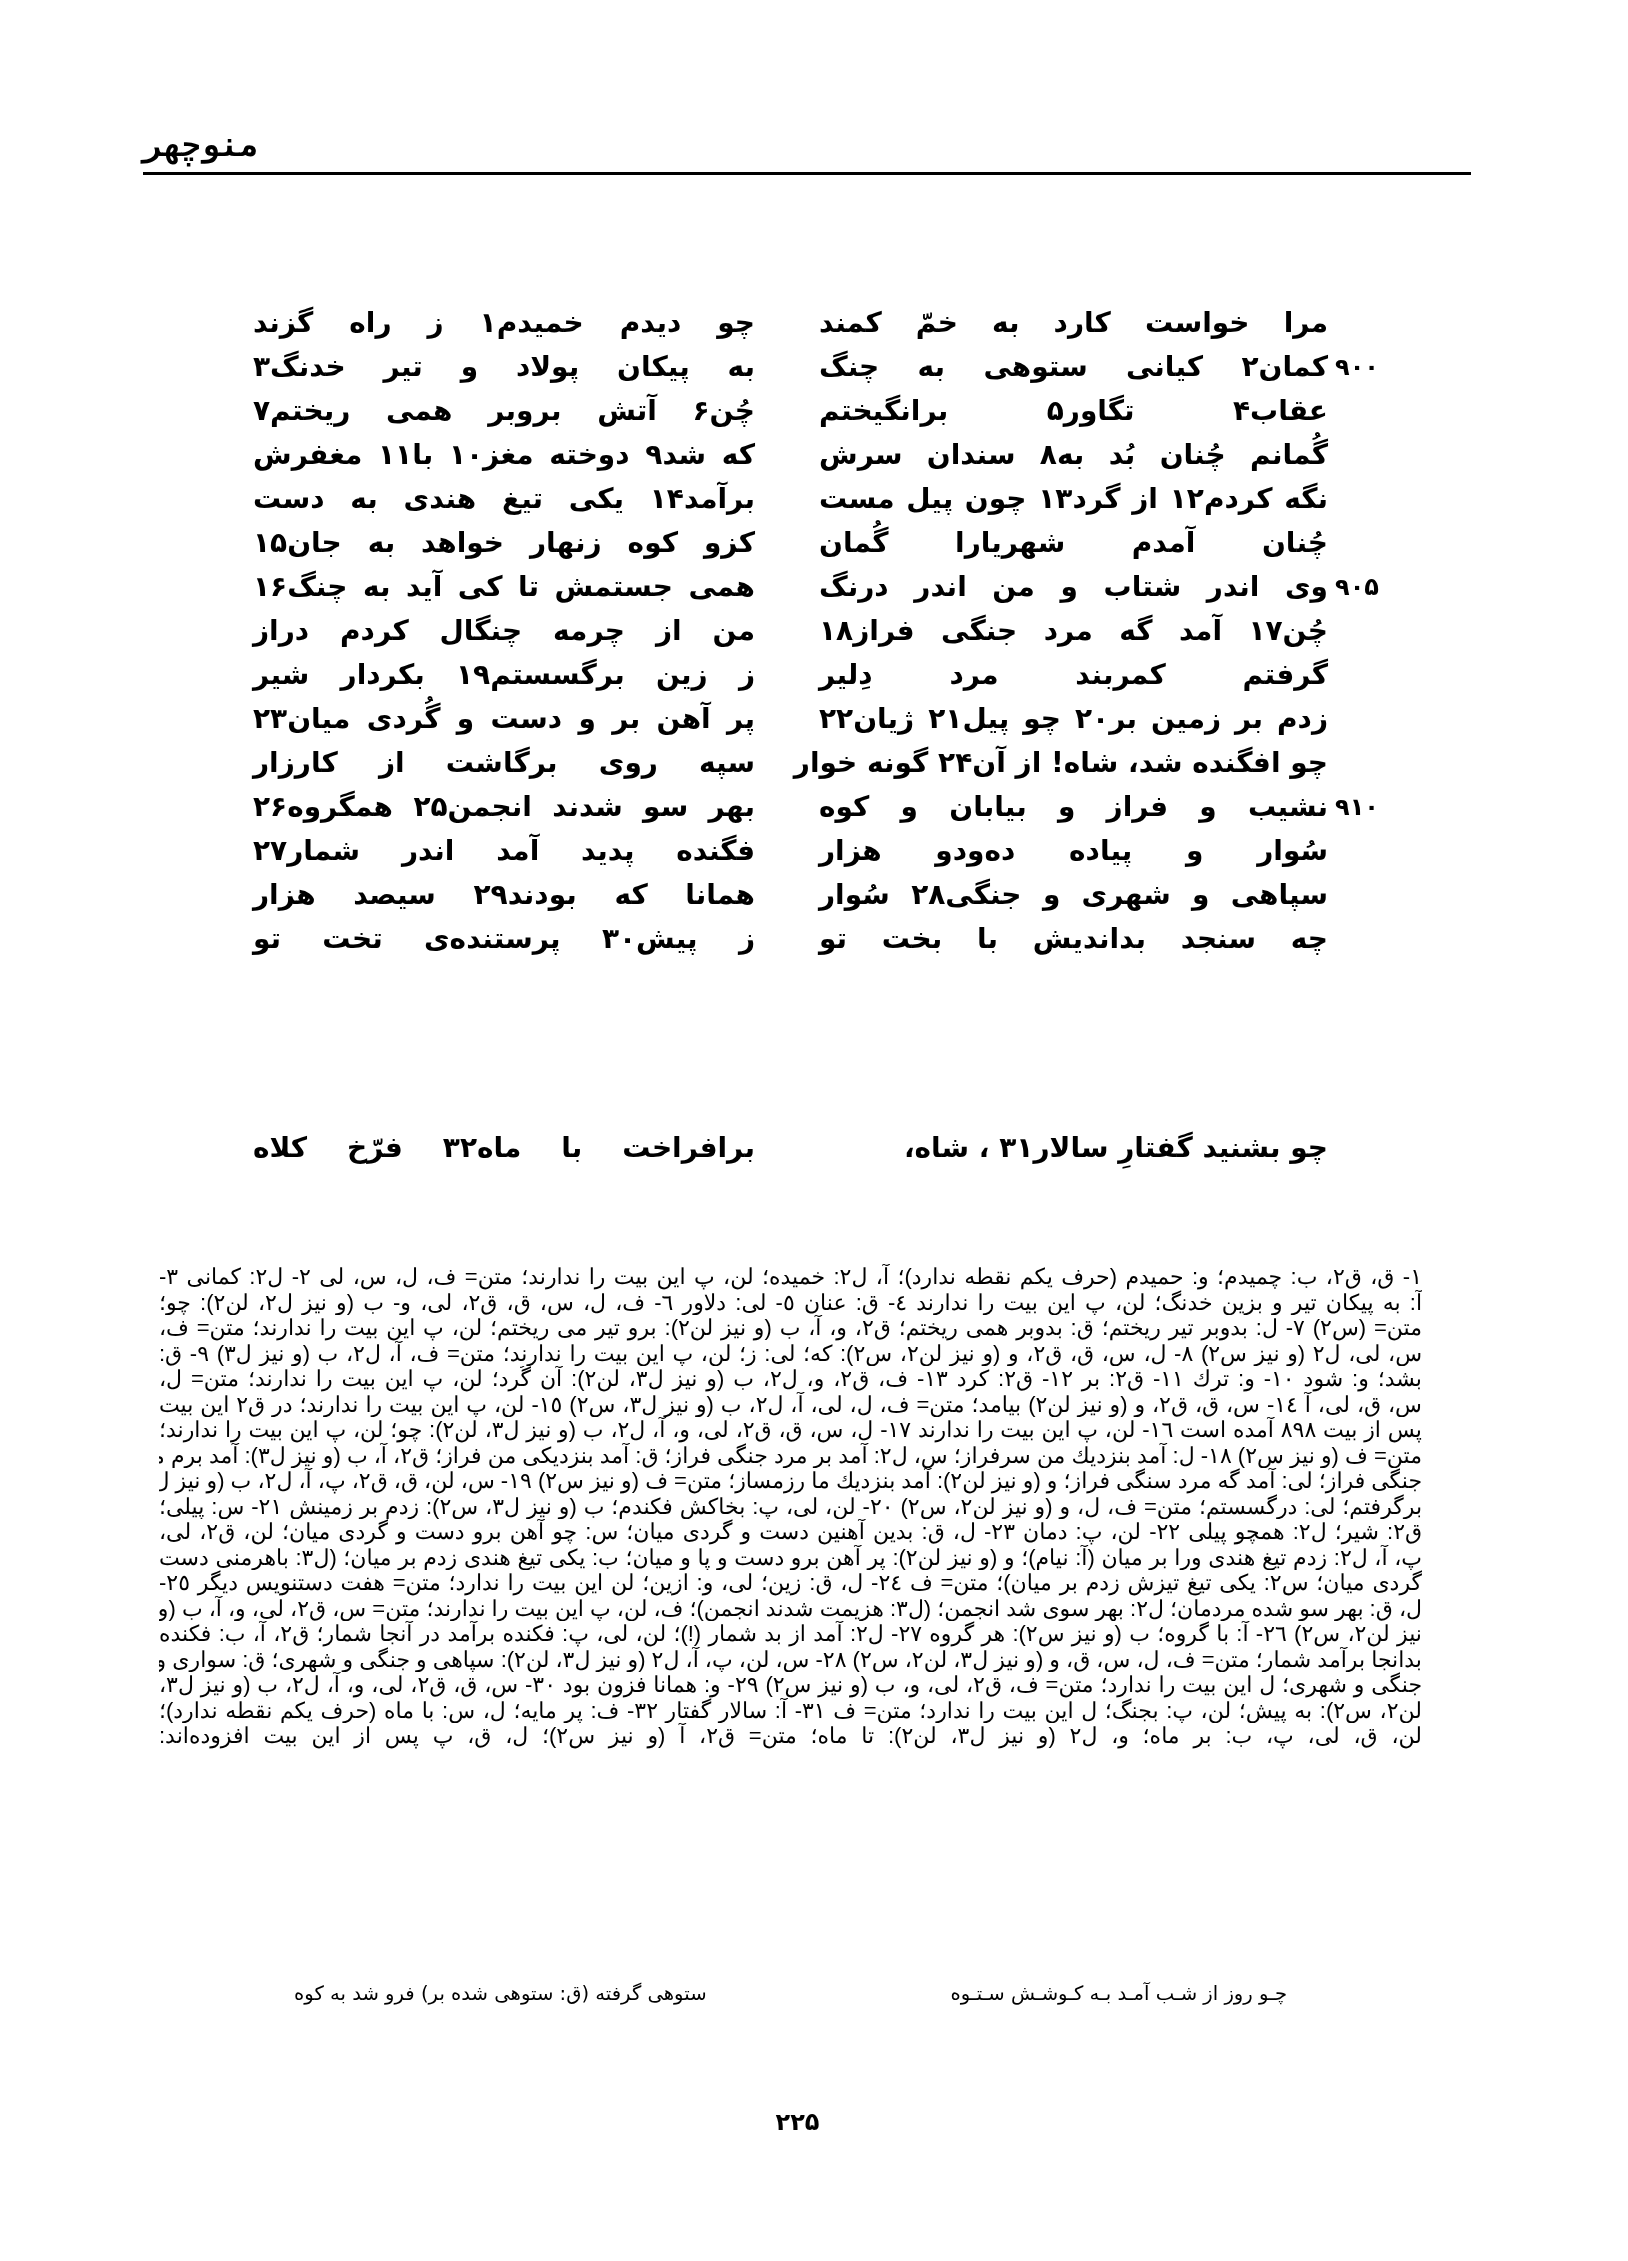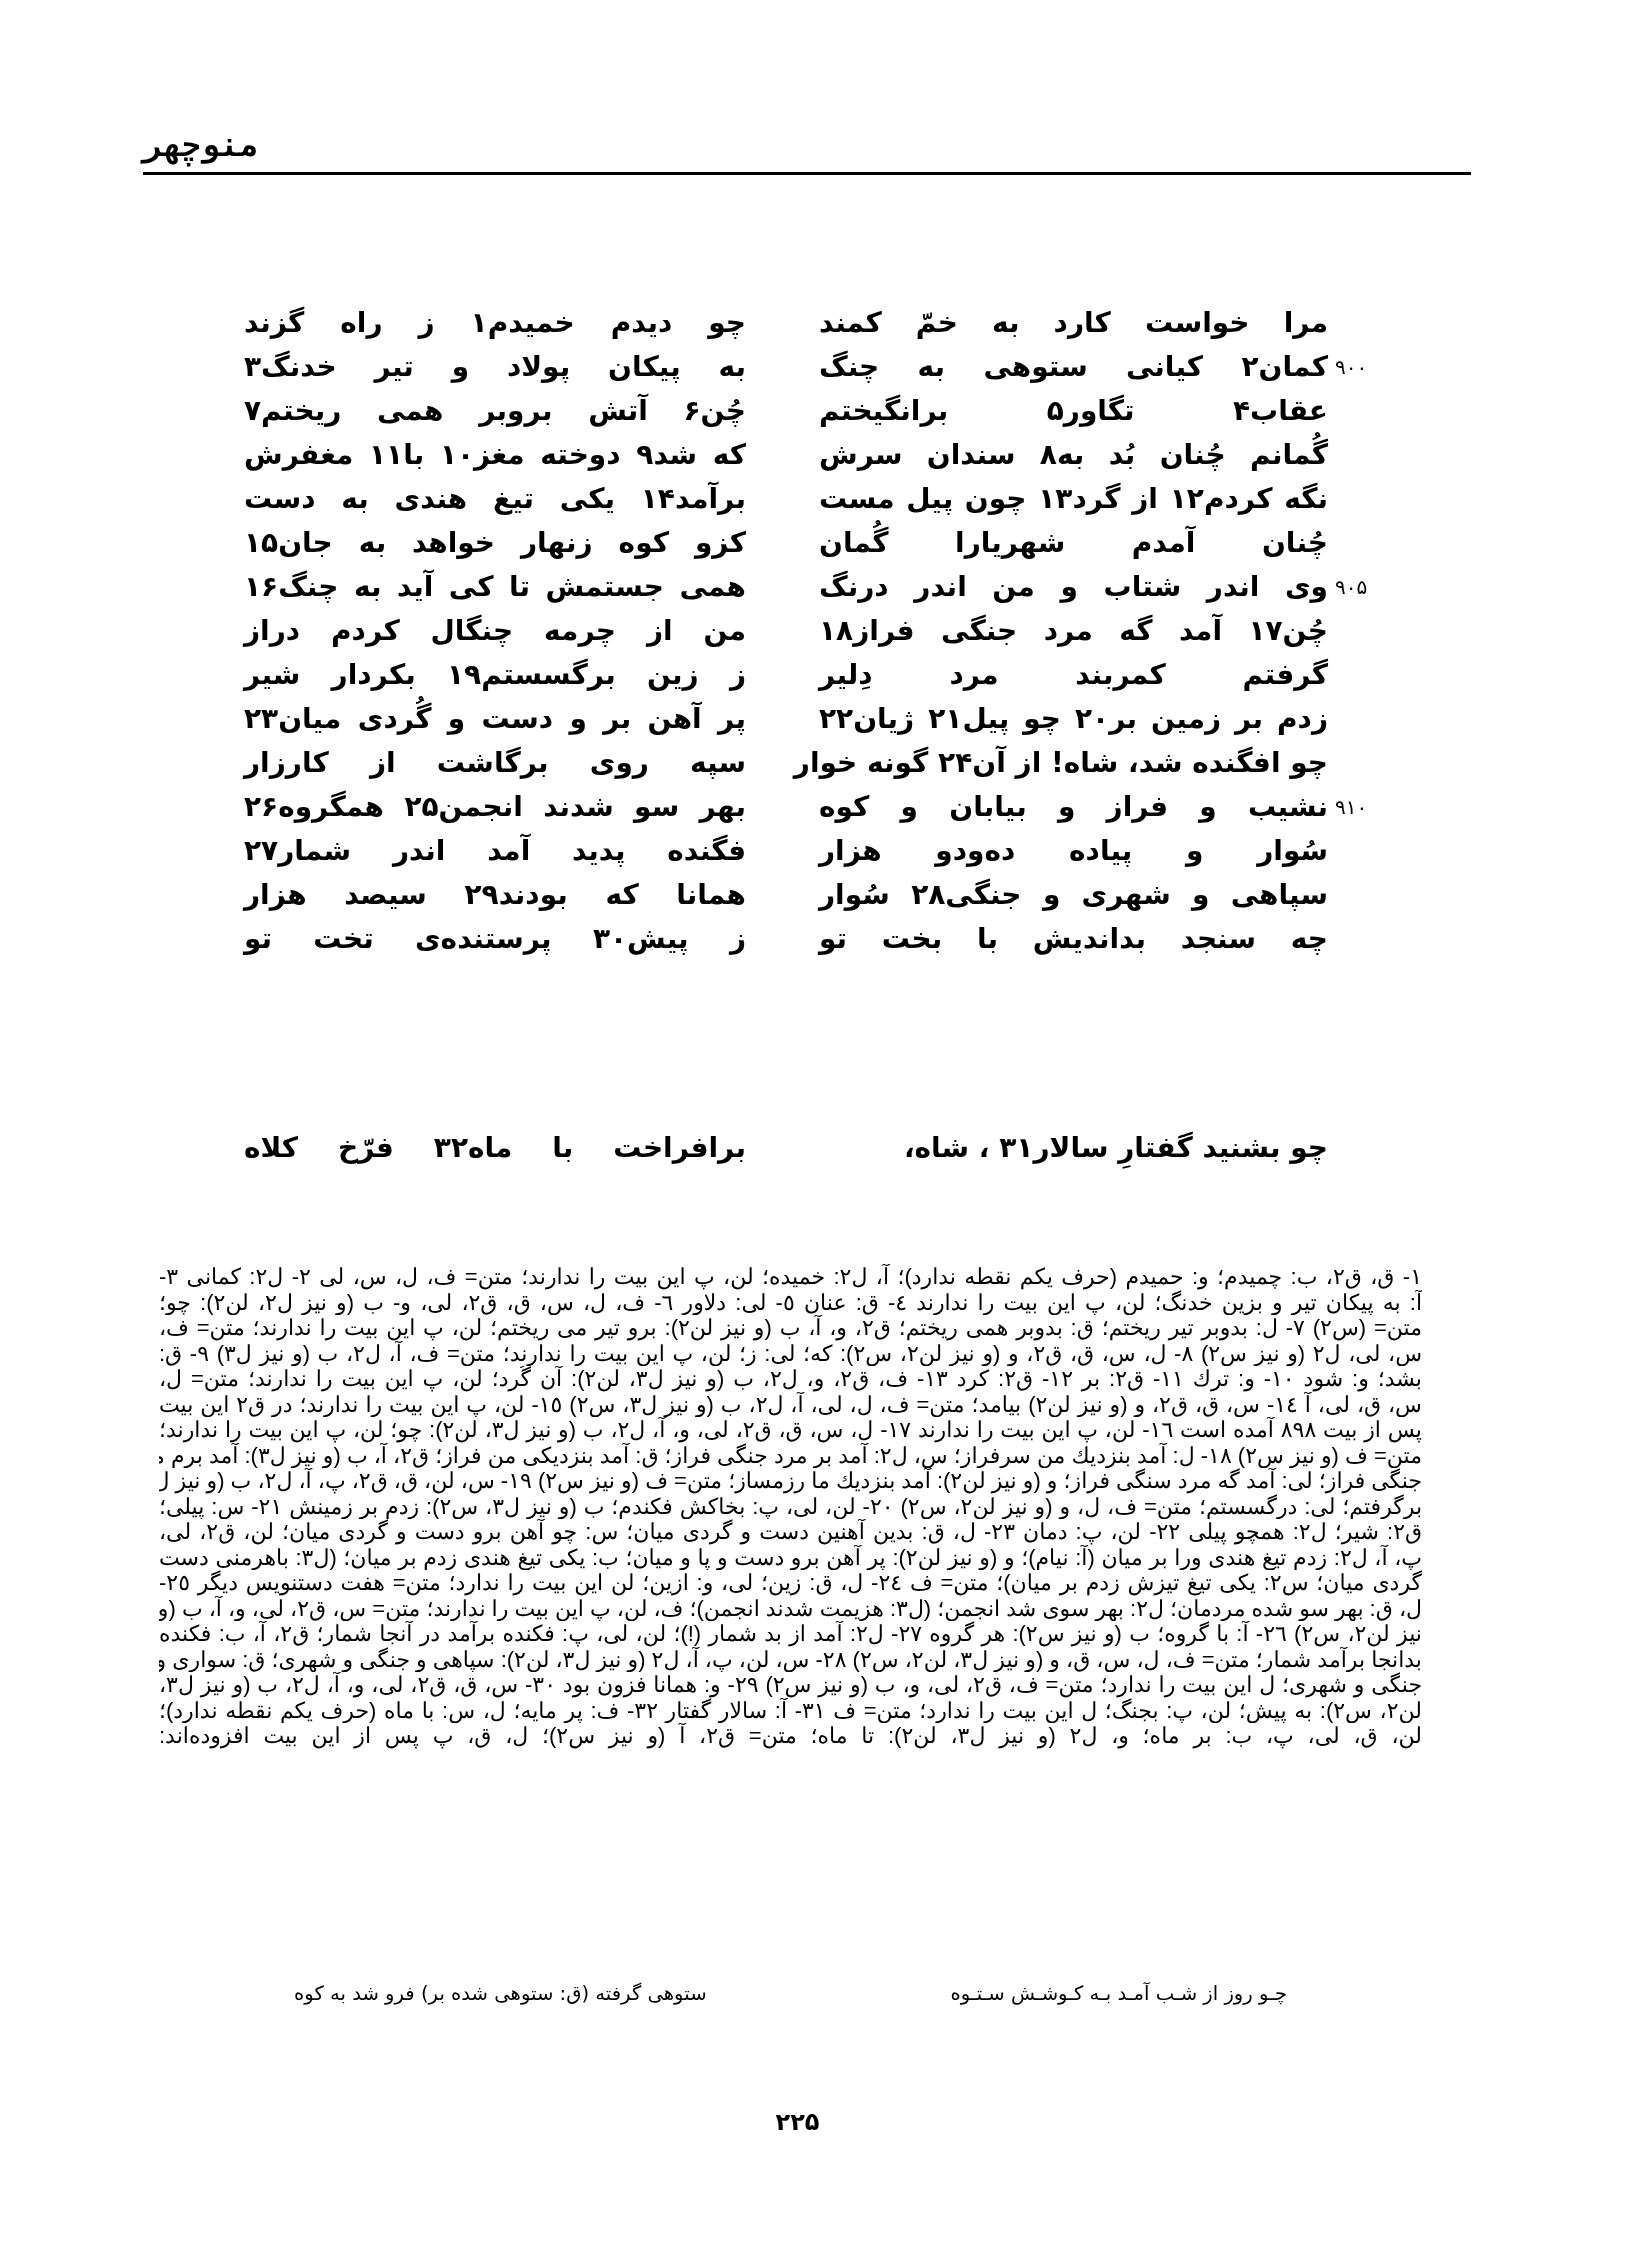--- a/index.html
+++ b/index.html
@@ -3,23 +3,23 @@
 <meta charset="utf-8">
 <style>
   html, body { margin: 0; padding: 0; background: #ffffff; }
   body { width: 1628px; height: 2261px; position: relative; overflow: hidden; color: #000; font-family: "DejaVu Sans", sans-serif; }
   .page { position: absolute; left: 0; top: 0; width: 1628px; height: 2261px; }
   .running-head { position: absolute; left: 143px; top: 126px; font-size: 32px; font-weight: bold; direction: rtl; font-family: Liberation Mono, monospace; }
   .head-rule { position: absolute; left: 143px; top: 172px; width: 1328px; height: 2.8px; background: #000; }
   .verse-block { position: absolute; top: 301px; left: 0; width: 1628px; }
   .col { position: absolute; direction: rtl; }
   .col-right { left: 819px; width: 509px; top: 0; }
-  .col-left { left: 244px; width: 502px; top: 0; }
+  .col-left { left: 253px; width: 502px; top: 0; }
   .hemistich { height: 44px; line-height: 44px; font-size: 28px; font-weight: bold; text-align: justify; text-align-last: justify; white-space: nowrap; font-family: "DejaVu Sans", sans-serif; position: relative; }
-  .line-num { position: absolute; left: -119px; top: 0; width: 91px; text-align: left; font-size: 20px; font-weight: normal; direction: ltr; }
+  .line-num { position: absolute; left: -119px; top: 0; width: 91px; text-align: left; font-size: 24px; font-weight: bold; direction: ltr; }
   .col-right .line-num { left: auto; right: -98px; text-align: right; }
   .final-couplet { position: absolute; top: 825px; left: 0; width: 1628px; }
   .footnotes { position: absolute; top: 1264px; left: 159px; width: 1263px; direction: rtl; font-size: 22px; line-height: 25.5px; text-align: justify; font-family: Liberation Sans, sans-serif; }
   .fn-line { display: block; white-space: nowrap; text-align: justify; text-align-last: justify; height: 25.5px; overflow: hidden; }
   .fn-line.last { text-align-last: right; }
   .fn-verse { position: absolute; top: 1982px; left: 294px; width: 993px; direction: rtl; font-size: 19.6px; white-space: nowrap; display: flex; justify-content: space-between; }
   .page-number { position: absolute; top: 2108px; left: 766px; width: 63px; text-align: center; font-size: 24px; font-weight: bold; direction: rtl; }
 </style>
 </head>
 <body>

